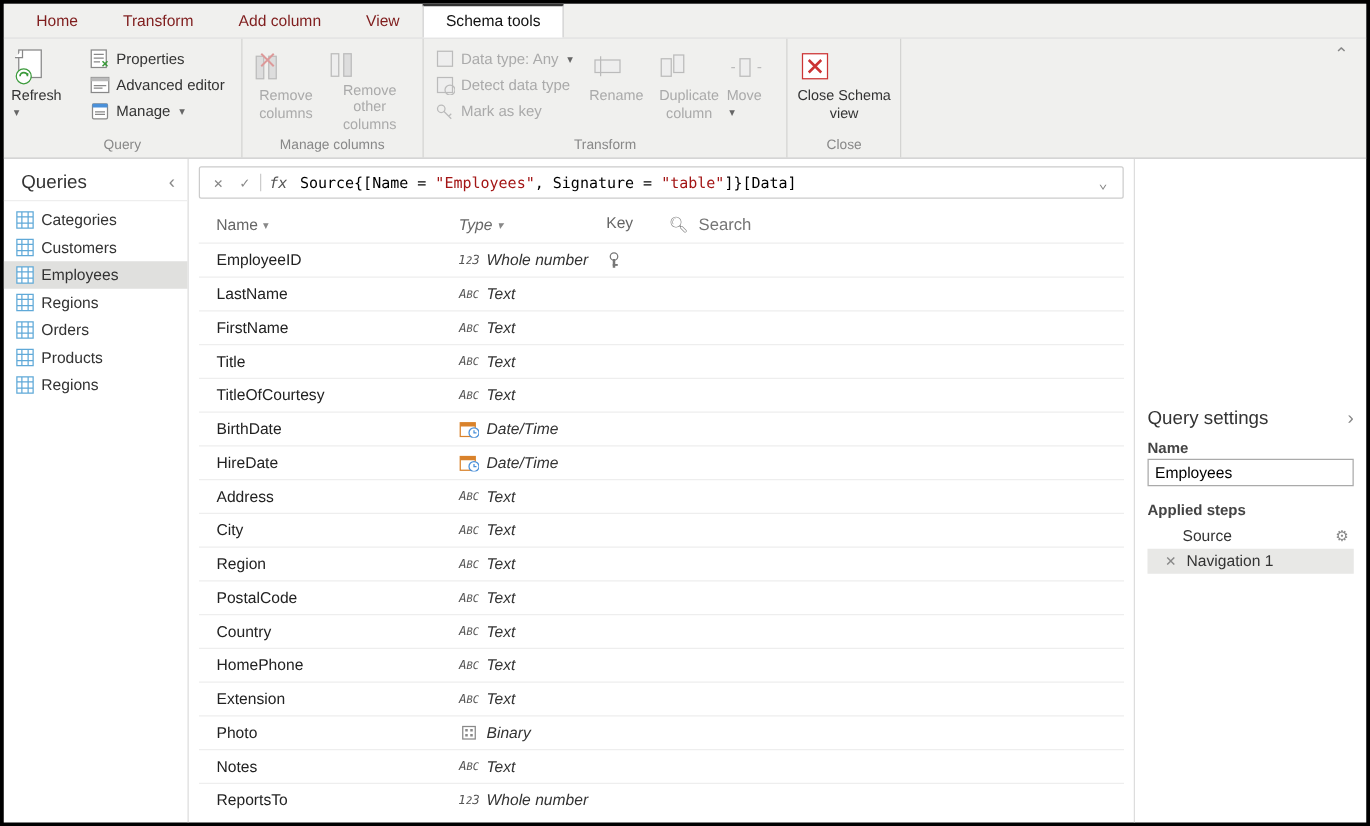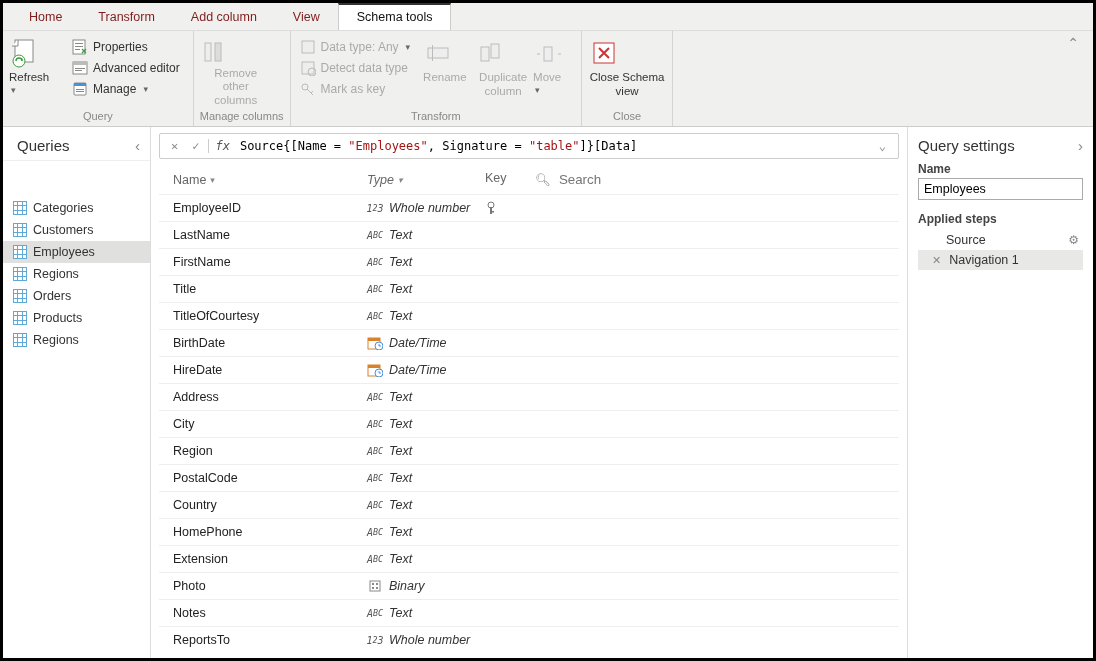--- a/index.html
+++ b/index.html
@@ -116,21 +116,20 @@
   
   .main-area {
     display: flex;
     height: calc(100% - 124px);
   }
   .queries-panel {
     width: 148px;
     border-right: 1px solid #ddd;
     display:flex;
     flex-direction: column;
-    gap: 32px;
   }
   .queries-header {
     display:flex;
     justify-content: space-between;
     padding: 10px 10px 6px 14px;
     font-size: 15px;
     border-bottom: 1px solid #eee;
     align-items:center;
   }
   .queries-list { padding: 4px 0; }
@@ -209,21 +208,21 @@
     font-family: Consolas, monospace;
     color:#555;
   }
   .key-icon { color:#777; }
 
   
   .settings-panel {
     width: 186px;
     border-left:1px solid #ddd;
     padding: 10px 10px;
-    display:flex;flex-direction:column;
+    display:flex;flex-direction:column;justify-content:center;
   }
   .settings-header{
     display:flex;justify-content:space-between;align-items:center;
     font-size:15px;margin-bottom:8px;
   }
   .settings-panel label { font-size:12px;color:#444;display:block;margin-bottom:2px;font-weight:600;}
   .settings-panel input[type=text]{
     width:100%;border:1px solid #aaa;padding:3px 5px;font-size:12.5px;margin-bottom:12px;
   }
   .steps-header{font-size:12px;color:#444;margin-bottom:4px;font-weight:600;}
@@ -307,20 +306,30 @@
           <span>Manage</span>
           <span class="chev">▾</span>
         </div>
       </div>
     </div>
     <div class="ribbon-group-label">Query</div>
   </div>
 
   <div class="ribbon-group">
     <div class="ribbon-group-body">
+      <div class="big-btn disabled">
+        <div class="icon-box">
+          <svg width="26" height="24">
+              <rect x="2" y="4" width="6" height="18" fill="#ddd" stroke="#bbb"></rect>
+              <rect x="12" y="4" width="6" height="18" fill="#ddd" stroke="#bbb"></rect>
+              <path d="M6 2 l10 10 M16 2 l-10 10" stroke="#d99" stroke-width="1.6"></path>
+            </svg>
+        </div>
+        <span>Remove columns</span>
+      </div>
       <div class="big-btn disabled" style="width:72px">
         <div class="icon-box">
           <svg width="26" height="24">
               <rect x="2" y="4" width="6" height="18" fill="#eee" stroke="#bbb"></rect>
               <rect x="12" y="4" width="6" height="18" fill="#ddd" stroke="#bbb"></rect>
             </svg>
         </div>
         <span>Remove other columns</span>
       </div>
     </div>

